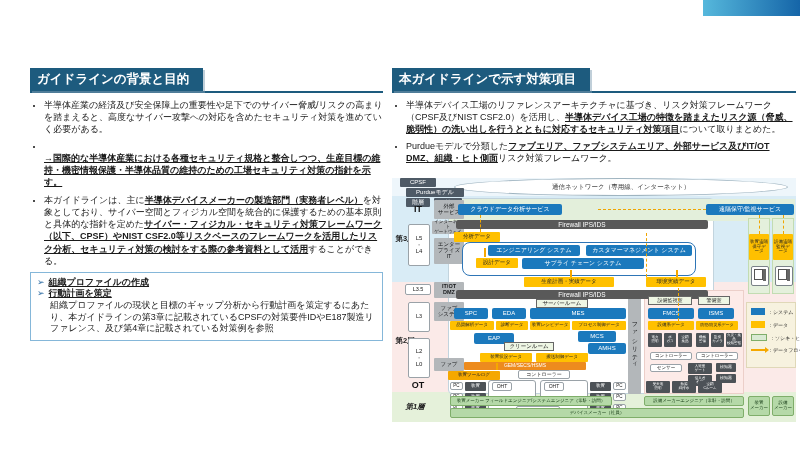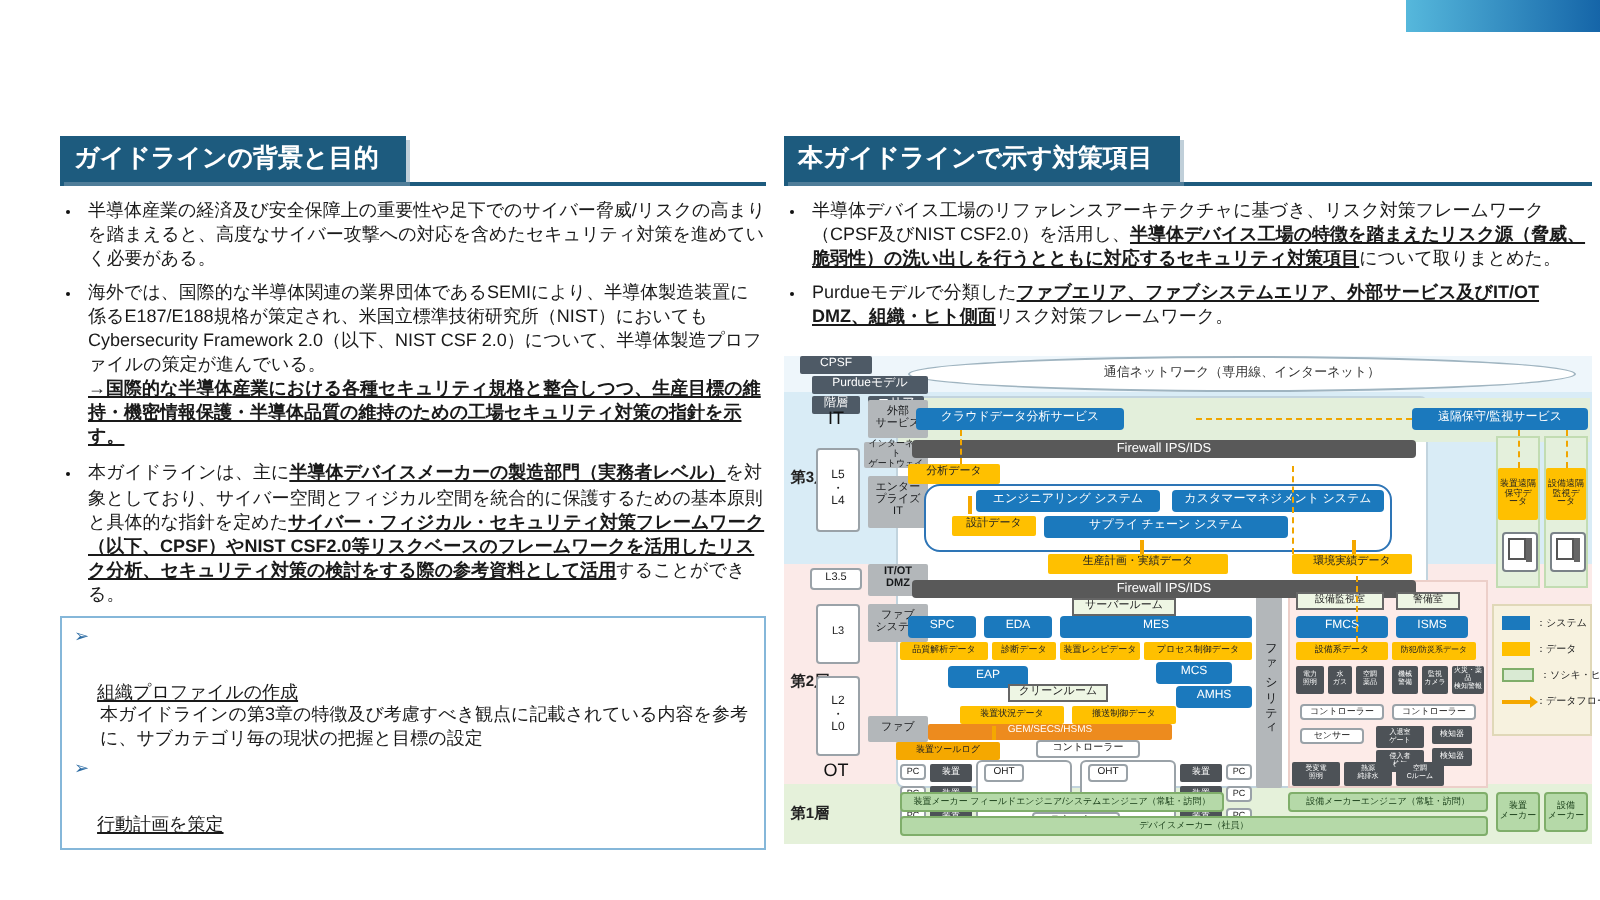--- a/index.html
+++ b/index.html
@@ -13,37 +13,37 @@
   
   .colL{position:absolute;left:30px;top:68px;width:353px;}
   .colR{position:absolute;left:392px;top:68px;width:404px;}
   ul.blts{margin:6px 0 0 0;padding-left:14px;list-style:disc;}
   ul.blts li{font-size:9px;line-height:1.34;color:#1a1a1a;margin-bottom:5px;}
   ul.blts li::marker{font-size:8px;color:#111;}
   .em{font-weight:bold;text-decoration:underline;}
   .notebox{margin-top:5px;border:1px solid #85b7d9;padding:4px 6px 5px 6px;}
   .nb-item{font-size:9px;line-height:1.3;color:#1a1a1a;display:flex;}
   .nb-mark{color:#2e6da4;font-size:9px;margin-right:4px;flex:0 0 auto;}
-  .nb-title{font-weight:normal;text-decoration:underline;margin-top:28px;}
+  .nb-title{font-weight:bold;text-decoration:underline;}
   .nb-body{font-size:9px;line-height:1.3;color:#1a1a1a;margin:0 0 3px 13px;}
   
   .dgm{position:absolute;left:0;top:110px;width:404px;height:244px;background:#eef6fb;}
   .bx{position:absolute;display:flex;align-items:center;justify-content:center;text-align:center;box-sizing:border-box;line-height:1.08;}
   .pre{white-space:pre-line;}
   .band{position:absolute;left:0;width:404px;}
   .b3{top:18px;height:86px;background:#d9ecf6;}
   .b2{top:104px;height:110px;background:#fbeae8;}
   .b1{top:214px;height:30px;background:#e5f1da;}
   .greenrow{position:absolute;background:#e3efdb;}
   .panel{position:absolute;background:#fff;border:1px solid #c2d4de;border-radius:4px;box-sizing:border-box;}
   .facpanel{position:absolute;background:#fdebe8;border:1px solid #eccfc9;box-sizing:border-box;}
   .cloud{border:1px solid #9fb4c0;background:#fff;border-radius:50%;font-size:6.5px;color:#333;}
   .hdark{background:#4e5a66;color:#fff;font-size:6px;border-radius:1px;}
   .tier{font-size:7.5px;font-weight:bold;color:#222;}
-  .lvl{font-size:9px;font-weight:normal;color:#111;}
+  .lvl{font-size:9px;font-weight:bold;color:#111;}
   .wbox{background:#fff;border:1px solid #9aa2a8;color:#222;font-size:5.5px;border-radius:2px;}
   .gray{background:#b3b7ba;color:#16181a;font-size:5.5px;border-radius:1px;}
   .vert{writing-mode:vertical-rl;letter-spacing:1px;}
   .sys{background:#1b79bd;color:#fff;font-size:6px;border-radius:2px;}
   .dat{background:#ffc000;color:#222;font-size:5.5px;border-radius:1px;}
   .dato{background:#f5a800;color:#222;font-size:5.5px;border-radius:1px;}
   .gemb{background:#ed8b1e;color:#fff;font-size:5px;border-radius:1px;}
   .fw{background:#595959;color:#fff;font-size:6.5px;border-radius:2px;}
   .room{background:#eef6e4;border:1px solid #666;color:#222;font-size:5.5px;}
   .entbox{position:absolute;background:#fff;border:1.5px solid #2e75b6;border-radius:8px;box-sizing:border-box;}
@@ -72,39 +72,39 @@
 
 <div class="page">
   <div class="accent"></div>
 
   <div class="colL">
     <div class="sechdr">
       <span class="hbox">ガイドラインの背景と目的</span>
     </div>
     <ul class="blts">
       <li><span>半導体産業の経済及び安全保障上の重要性や足下でのサイバー脅威/リスクの高まりを踏まえると、高度なサイバー攻撃への対応を含めたセキュリティ対策を進めていく必要がある。</span></li>
-      <li><span>海外では、国際的な半導体関連の業界団体であるSEMIにより、半導体製造装置に係るE187/E188規格が策定され、米国立標準技術研究所（NIST）においてもCybersecurity Framework 2.0（以下、NIST CSF 2.0）について、半導体製造プロファイルの策定が進んでいる。</span><br>
+      <li><br>
         <span class="em">→国際的な半導体産業における各種セキュリティ規格と整合しつつ、生産目標の維持・機密情報保護・半導体品質の維持のための工場セキュリティ対策の指針を示す。</span></li>
     </ul>
 
     <ul class="blts">
       <li>
         <span>本ガイドラインは、主に</span><span class="em">半導体デバイスメーカーの製造部門（実務者レベル）</span><span>を対象としており、サイバー空間とフィジカル空間を統合的に保護するための基本原則と具体的な指針を定めた</span><span class="em">サイバー・フィジカル・セキュリティ対策フレームワーク（以下、CPSF）やNIST CSF2.0等リスクベースのフレームワークを活用したリスク分析、セキュリティ対策の検討をする際の参考資料として活用</span><span>することができる。</span>
       </li>
     </ul>
     <div class="notebox">
       <div class="nb-item">
         <span class="nb-mark">➢</span>
         <span class="nb-title">組織プロファイルの作成</span>
       </div>
-      <div class="nb-body">本ガイドラインの第3章の特徴及び考慮すべき観点に記載されている内容を参考に、サブカテゴリ毎の現状の把握と目標の設定</div>
       <div class="nb-item">
         <span class="nb-mark">➢</span>
         <span class="nb-title">行動計画を策定</span>
       </div>
+      <div class="nb-body" style="margin-bottom:0;">組織プロファイルの現状と目標のギャップ分析から行動計画を策定するにあたり、本ガイドラインの第3章に記載されているCPSFの対策要件IDやE187製造リファレンス、及び第4章に記載されている対策例を参照</div>
     </div>
   </div>
 
   <div class="colR">
     <div class="sechdr">
       <span class="hbox">本ガイドラインで示す対策項目</span>
     </div>
     <ul class="blts">
       <li>
         <span>半導体デバイス工場のリファレンスアーキテクチャに基づき、リスク対策フレームワーク（CPSF及びNIST CSF2.0）を活用し、</span><span class="em">半導体デバイス工場の特徴を踏まえたリスク源（脅威、脆弱性）の洗い出しを行うとともに対応するセキュリティ対策項目</span><span>について取りまとめた。</span>
@@ -124,21 +124,21 @@
 
       <div class="bx cloud" style="left:62px;top:0;width:334px;height:18px;">通信ネットワーク（専用線、インターネット）</div>
 
       <div class="bx hdark" style="left:8px;top:0;width:36px;height:9px;">CPSF</div>
       <div class="bx hdark" style="left:14px;top:10px;width:58px;height:9px;">Purdueモデル</div>
       <div class="bx hdark" style="left:14px;top:20px;width:24px;height:9px;">階層</div>
       <div class="bx hdark" style="left:42px;top:20px;width:28px;height:9px;">エリア</div>
 
       <div class="bx tier" style="left:0;top:56px;width:26px;height:10px;">第3層</div>
       <div class="bx tier" style="left:0;top:158px;width:26px;height:10px;">第2層</div>
-      <div class="bx tier" style="left:0;top:224px;width:26px;height:10px;">第1層</div>
+      <div class="bx tier" style="left:10px;top:224px;width:26px;height:10px;font-style:italic;">第1層</div>
 
       <div class="bx lvl" style="left:14px;top:26px;width:24px;height:12px;">IT</div>
       <div class="bx wbox pre" style="left:16px;top:46px;width:22px;height:42px;font-size:6px;">L5
 ・
 L4</div>
       <div class="bx wbox" style="left:13px;top:106px;width:26px;height:11px;">L3.5</div>
       <div class="bx wbox" style="left:16px;top:124px;width:22px;height:30px;">L3</div>
       <div class="bx wbox pre" style="left:16px;top:160px;width:22px;height:40px;font-size:6px;">L2
 ・
 L0</div>

